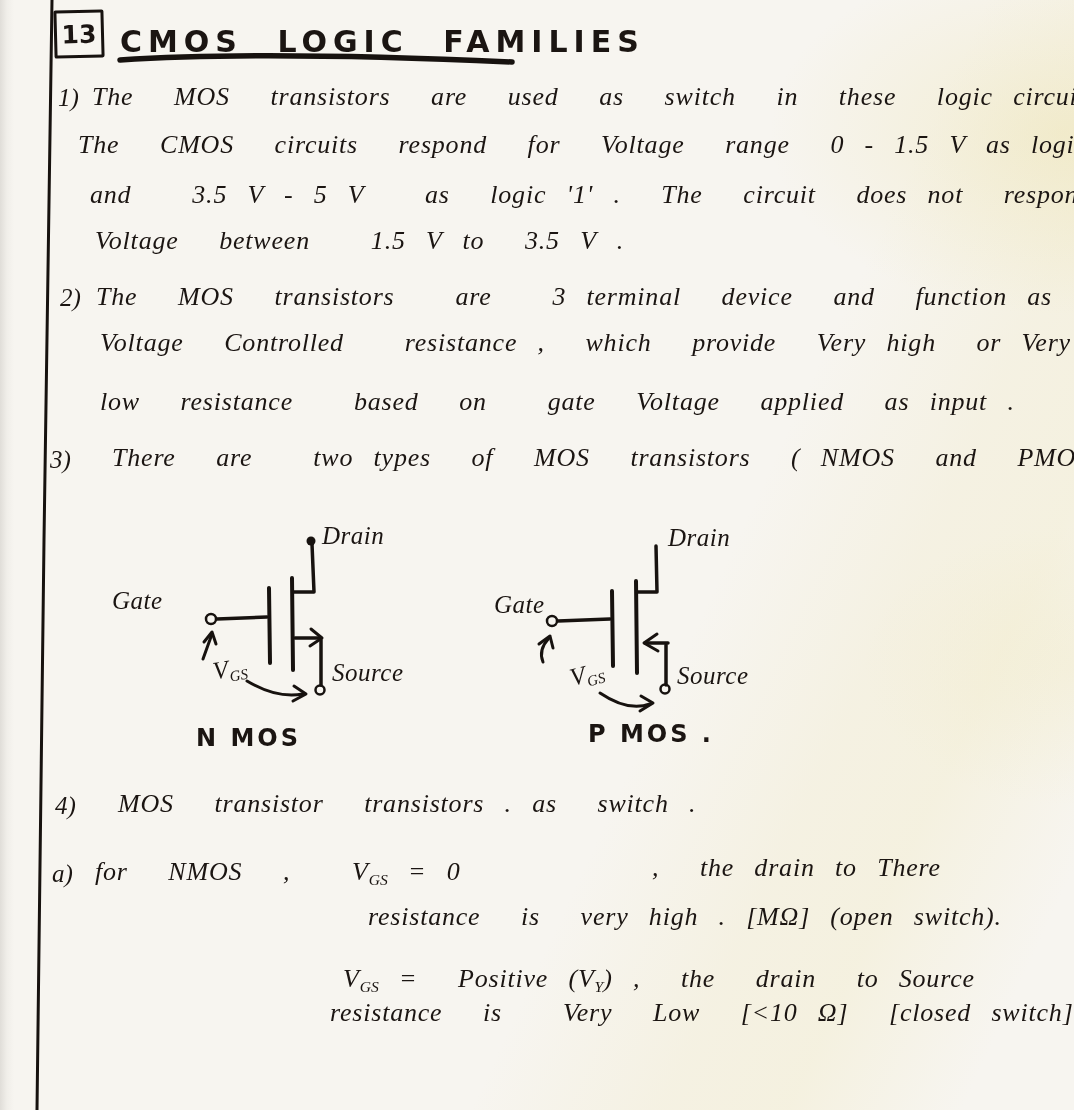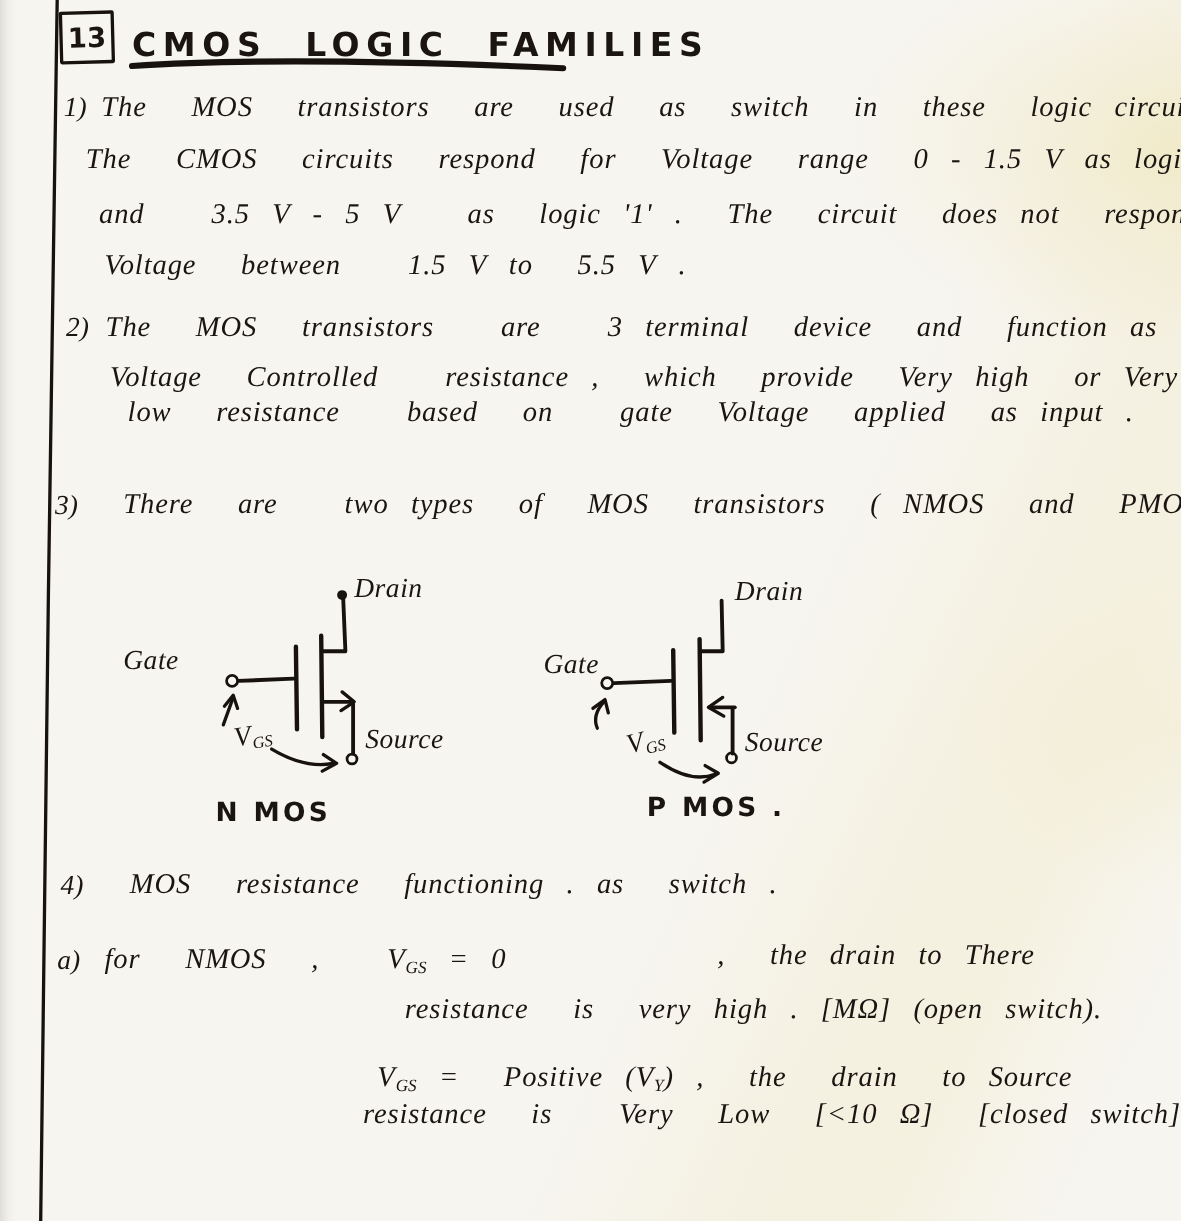--- a/index.html
+++ b/index.html
@@ -96,44 +96,44 @@
   </g>
 </svg>
 
 <div class="pagenum">13</div>
 <div class="title" style="left:120px;top:24px;">CMOS LOGIC FAMILIES</div>
 
 <span class="marker" style="left:58px;top:84px;">1)</span>
 <span class="hw" style="left:92px;top:82px;">The  MOS  transistors  are  used  as  switch  in  these  logic circuits</span>
 <span class="hw" style="left:78px;top:130px;">The  CMOS  circuits  respond  for  Voltage  range  0 - 1.5 V as logic '0'</span>
 <span class="hw" style="left:90px;top:180px;">and   3.5 V - 5 V   as  logic '1' .  The  circuit  does not  respond  for</span>
-<span class="hw" style="left:95px;top:226px;">Voltage  between   1.5 V to  5.5 V .</span>
+<span class="hw" style="left:95px;top:226px;">Voltage  between   1.5 V to  3.5 V .</span>
 
 <span class="marker" style="left:60px;top:284px;">2)</span>
 <span class="hw" style="left:96px;top:282px;">The  MOS  transistors   are   3 terminal  device  and  function as</span>
 <span class="hw" style="left:100px;top:328px;">Voltage  Controlled   resistance ,  which  provide  Very high  or Very</span>
-<span class="hw" style="left:100px;top:360px;margin-left:16px;">low  resistance   based  on   gate  Voltage  applied  as input .</span>
+<span class="hw" style="left:100px;top:387px;">low  resistance   based  on   gate  Voltage  applied  as input .</span>
 
 <span class="marker" style="left:50px;top:446px;">3)</span>
 <span class="hw" style="left:112px;top:443px;">There  are   two types  of  MOS  transistors  ( NMOS  and  PMOS ).</span>
 
 <span class="dlabel" style="left:322px;top:522px;">Drain</span>
 <span class="dlabel" style="left:112px;top:587px;">Gate</span>
 <span class="dlabel" style="left:332px;top:659px;">Source</span>
 <span class="dlabel tilt1" style="left:213px;top:655px;"><span>V</span><sub class="gs">GS</sub></span>
 <span class="cap" style="left:196px;top:724px;">N MOS</span>
 
 <span class="dlabel" style="left:668px;top:524px;">Drain</span>
 <span class="dlabel" style="left:494px;top:591px;">Gate</span>
 <span class="dlabel" style="left:677px;top:662px;">Source</span>
 <span class="dlabel tilt2" style="left:570px;top:660px;"><span>V</span><sub class="gs">GS</sub></span>
 <span class="cap" style="left:588px;top:720px;">P MOS .</span>
 
 <span class="marker" style="left:55px;top:792px;">4)</span>
-<span class="hw" style="left:118px;top:789px;">MOS  resistance  functioning . as  switch .</span>
+<span class="hw" style="left:118px;top:789px;">MOS  transistor  transistors . as  switch .</span>
 
 <span class="marker" style="left:52px;top:860px;">a)</span>
 <span class="hw" style="left:95px;top:857px;">for  NMOS  ,</span>
 <span class="hw" style="left:352px;top:857px;"><span>V</span><sub class="gs">GS</sub><span> = 0</span></span>
 <span class="hw" style="left:652px;top:853px;">,  the drain to There</span>
 <span class="hw" style="left:368px;top:902px;">resistance  is  very high . [MΩ] (open switch).</span>
 <span class="hw" style="left:343px;top:950px;margin-top:14px;"><span>V</span><sub class="gs">GS</sub><span> =  Positive (V</span><sub class="gs">Y</sub><span>) ,</span><span>  the  drain  to Source</span></span>
 <span class="hw" style="left:330px;top:998px;">resistance  is   Very  Low  [&lt;10 Ω]  [closed switch]</span>
 
 </body></html>

